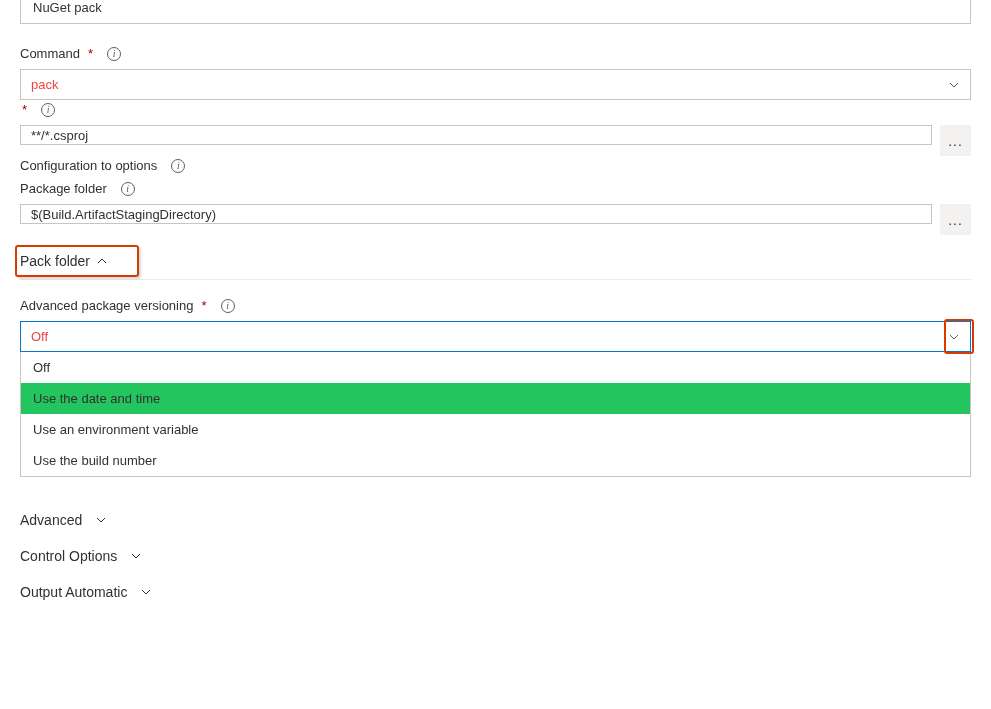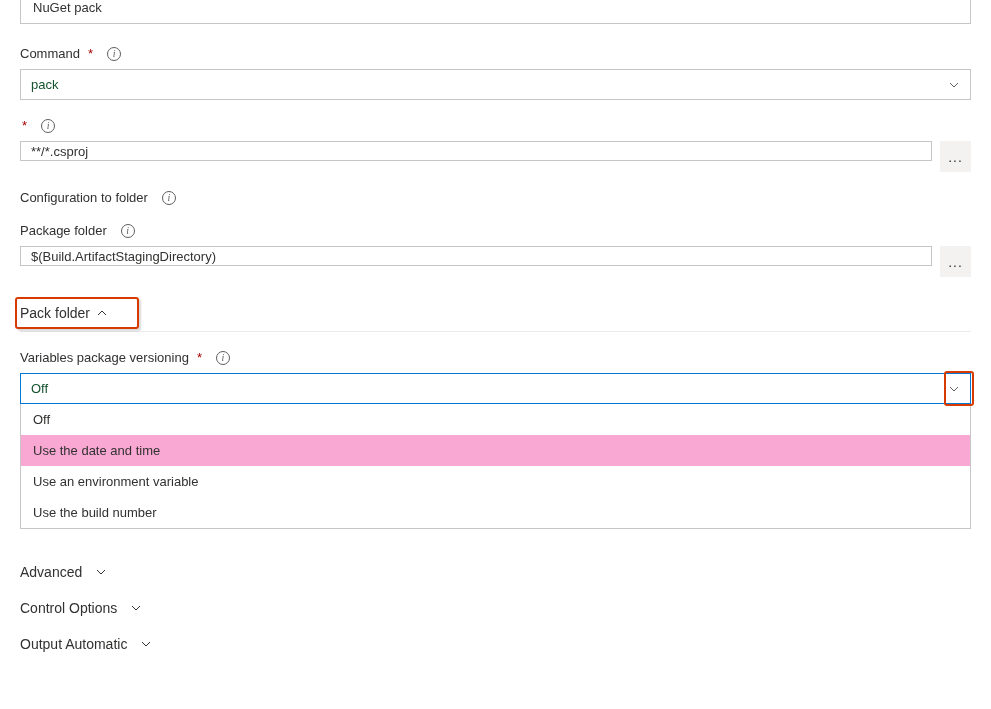--- a/index.html
+++ b/index.html
@@ -3,21 +3,21 @@
   <meta charset="utf-8">
   <style>
     * { box-sizing: border-box; margin: 0; padding: 0; }
     body {
       font-family: "Segoe UI", -apple-system, sans-serif;
       font-size: 13px;
       background: #fff;
       color: #323130;
       padding: 0 20px 40px 20px;
     }
-    .field-group { margin-bottom: 18px; }
+    .field-group { margin-bottom: 2px; }
     .field-label {
       display: flex;
       align-items: center;
       gap: 6px;
       margin-bottom: 8px;
       font-size: 13px;
       color: #323130;
     }
     .required { color: #a80000; margin-left: 2px; }
     .info-icon {
@@ -50,21 +50,21 @@
       color: #323130;
       height: 20px;
     }
     .select-input {
       flex: 1;
       width: 100%;
       border: 1px solid #c8c6c4;
       padding: 6px 10px;
       font-size: 13px;
       font-family: inherit;
-      color: #14532d;
+      color: #ef4444;
       height: 31px;
       position: relative;
       display: flex;
       align-items: center;
       justify-content: space-between;
       cursor: pointer;
       background: #fff;
     }
     .select-input.focused { border-color: #0078d4; }
     .chevron-down {
@@ -148,21 +148,21 @@
       background: #fff;
       border: 1px solid #c8c6c4;
       border-top: none;
       z-index: 10;
     }
     .dropdown-option {
       padding: 8px 12px;
       font-size: 13px;
       cursor: pointer;
     }
-    .dropdown-option.highlighted { background: #f9a8d4; }
+    .dropdown-option.highlighted { background: #22c55e; }
     .top-input-partial {
       border: 1px solid #c8c6c4;
       border-top: none;
       padding: 0 0 8px 12px;
       margin-bottom: 22px;
       font-size: 13px;
     }
     .after-dropdown { margin-top: 150px; }
   </style>
 </head>
@@ -196,21 +196,21 @@
     <span class="info-icon">i</span>
   </div>
   <div class="field-row">
     <input class="text-input" type="text" value="**/*.csproj" style="">
     <button class="more-button">...</button>
   </div>
 </div>
 
 <div class="field-group">
   <div class="field-label">
-    <span>Configuration to folder</span>
+    <span>Configuration to options</span>
     <span class="info-icon">i</span>
   </div>
 </div>
 
 <div class="field-group">
   <div class="field-label">
     <span>Package folder</span>
     <span class="info-icon">i</span>
   </div>
   <div class="field-row">
@@ -224,21 +224,21 @@
   <span>Pack folder</span>
   <span class="chevron-up-icon">
     <svg viewBox="0 0 12 12">
         <path d="M2 8 L6 4 L10 8" stroke="#323130" stroke-width="1" fill="none"></path>
       </svg>
   </span>
 </div>
 
 <div class="field-group">
   <div class="field-label">
-    <span>Variables package versioning</span>
+    <span>Advanced package versioning</span>
     <span class="required">*</span>
     <span class="info-icon">i</span>
   </div>
   <div class="dropdown-wrapper">
     <div class="select-input focused">
       <span>Off</span>
       <span class="chevron-down">
         <svg viewBox="0 0 12 12">
             <path d="M2 4 L6 8 L10 4" stroke="#605e5c" stroke-width="1" fill="none"></path>
           </svg>

